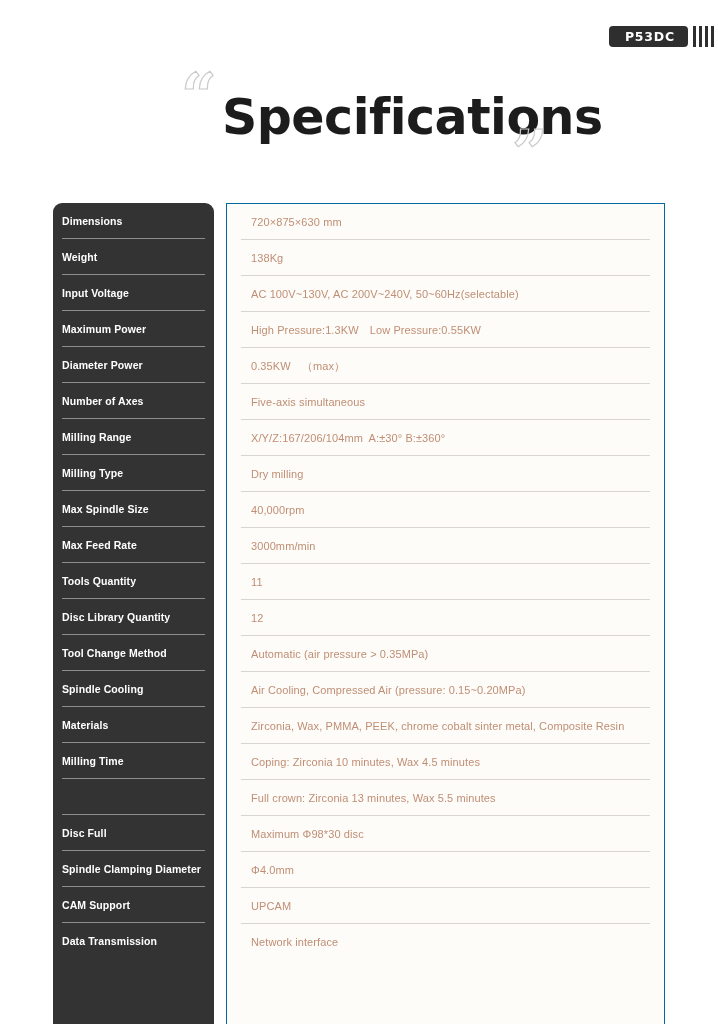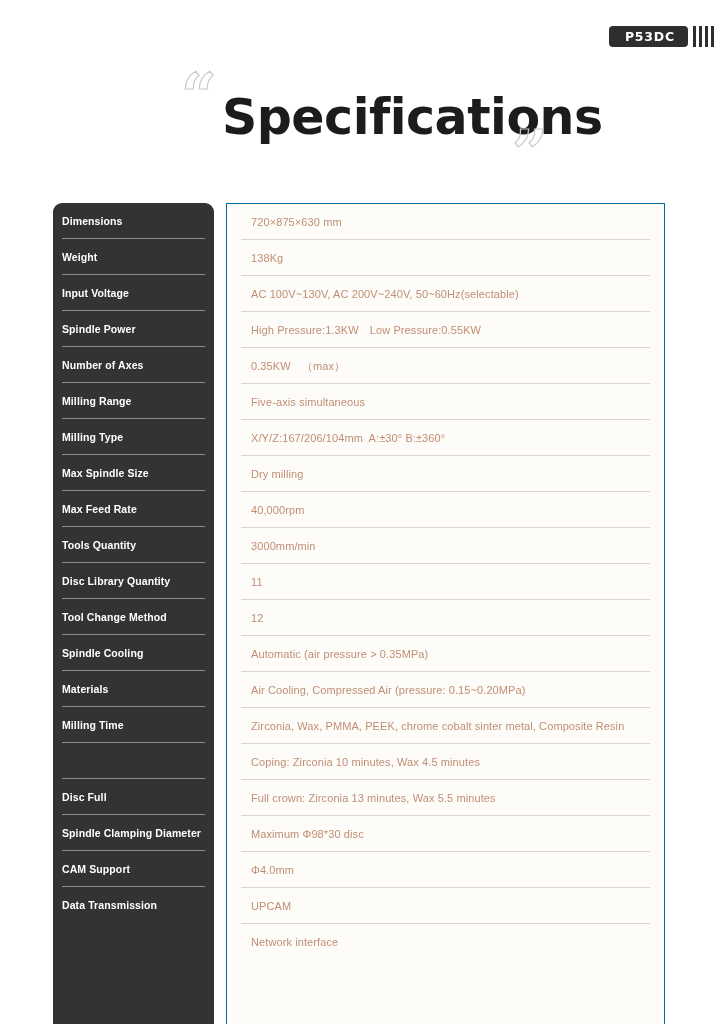--- a/index.html
+++ b/index.html
@@ -191,21 +191,24 @@
       <div class="label-cell">
         <span class="ltext">Dimensions</span>
       </div>
       <div class="label-cell">
         <span class="ltext">Weight</span>
       </div>
       <div class="label-cell">
         <span class="ltext">Input Voltage</span>
       </div>
       <div class="label-cell">
-        <span class="ltext">Spindle Power</span>
+        <span class="ltext">Maximum Power</span>
+      </div>
+      <div class="label-cell">
+        <span class="ltext">Diameter Power</span>
       </div>
       <div class="label-cell">
         <span class="ltext">Number of Axes</span>
       </div>
       <div class="label-cell">
         <span class="ltext">Milling Range</span>
       </div>
       <div class="label-cell">
         <span class="ltext">Milling Type</span>
       </div>

